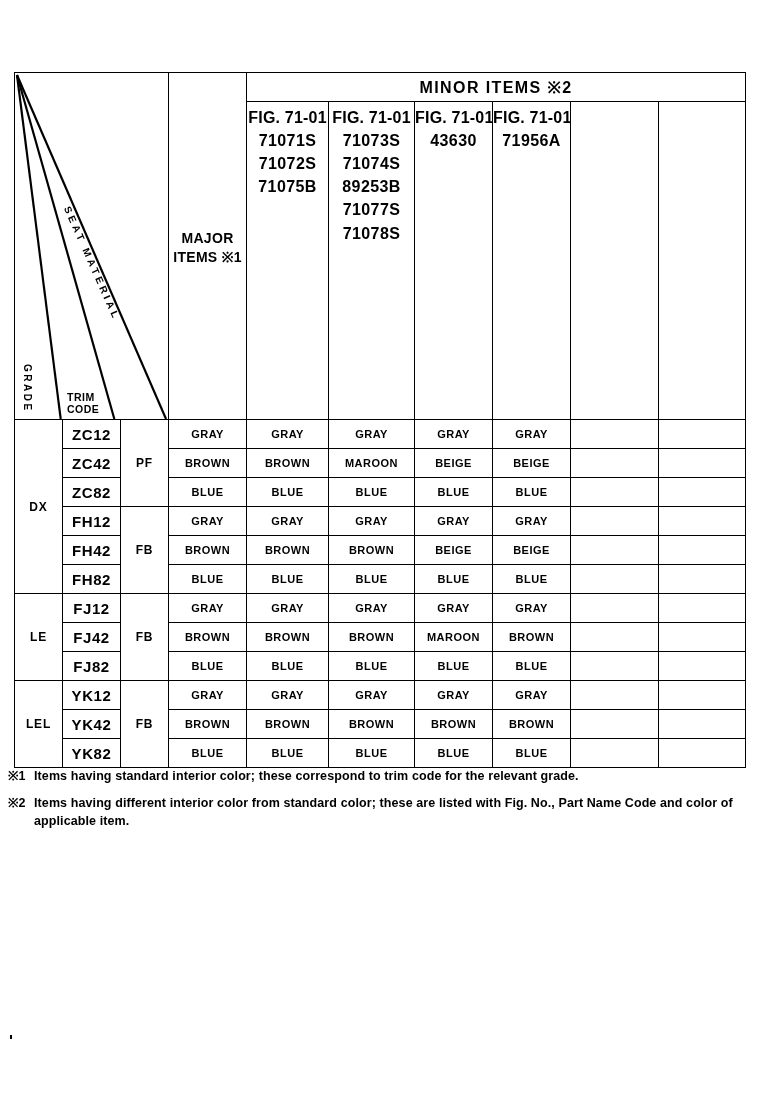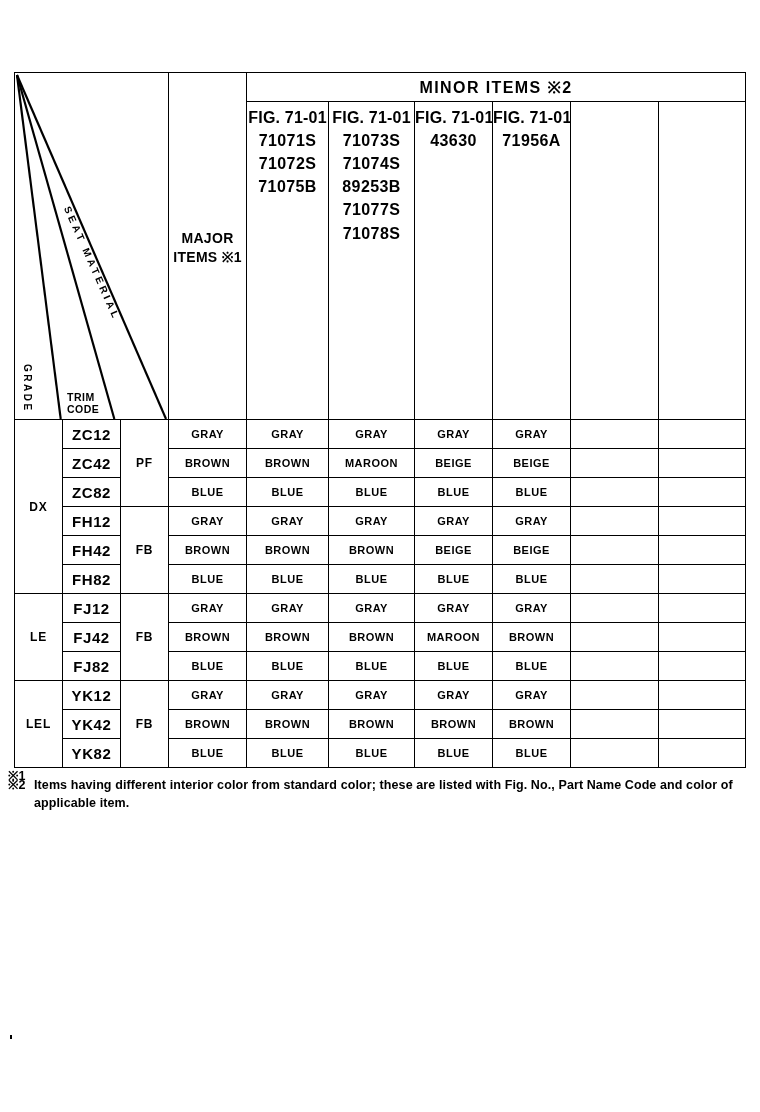--- a/index.html
+++ b/index.html
@@ -360,19 +360,19 @@
           <td class="cell-color">BLUE</td>
           <td class="cell-color">BLUE</td>
           <td class="cell-color">BLUE</td>
           <td class="cell-color cell-empty"></td>
           <td class="cell-color cell-empty"></td>
         </tr>
       </tbody>
   </table>
 
   <div class="footnotes" id="footnotes">
-      <div class="footnote"><span class="footnote-marker">※1</span></div>
+      <div class="footnote"><span class="footnote-marker">※1</span><span class="footnote-text">Items having standard interior color; these correspond to trim code for the relevant grade.</span></div>
       <div class="footnote"><span class="footnote-marker">※2</span><span class="footnote-text">Items having different interior color from standard color; these are listed with Fig. No., Part Name Code and color of applicable item.</span></div>
     </div>
 
   <div class="scan-dot"></div>
 
 </div>
 
 </body></html>

